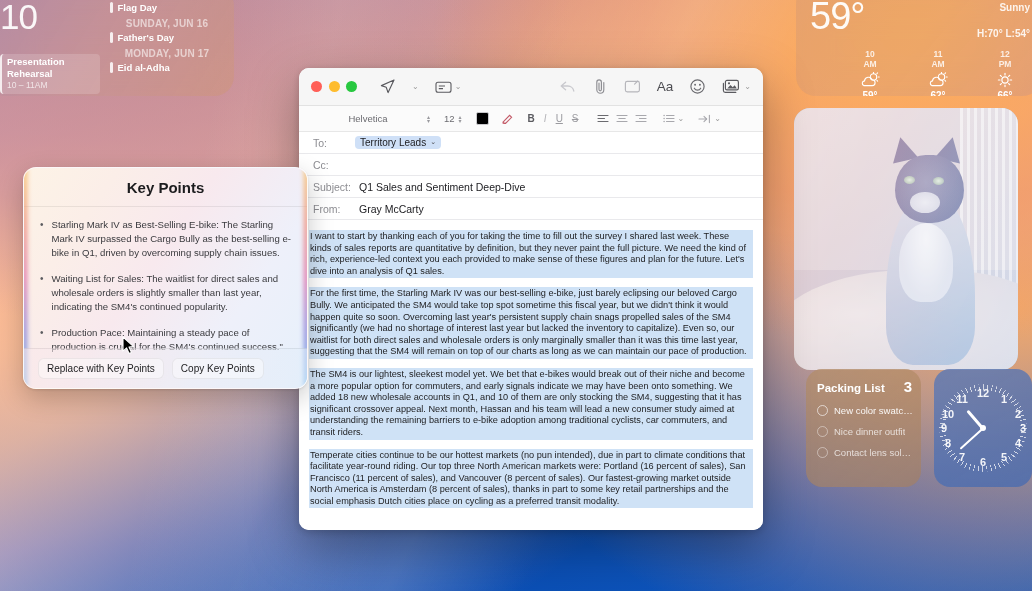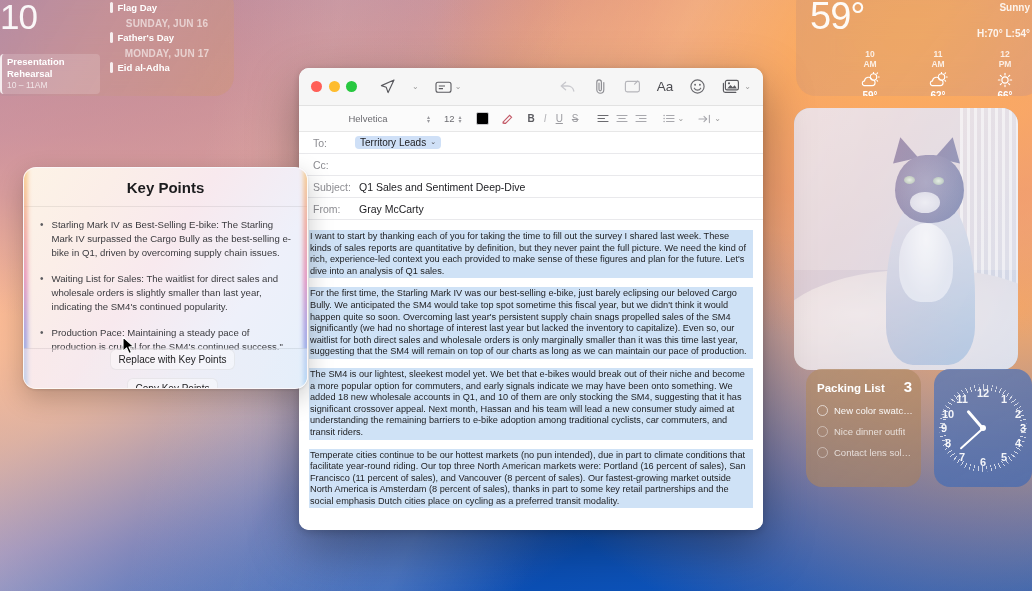--- a/index.html
+++ b/index.html
@@ -187,21 +187,20 @@
   .kp-divider { height:1px; background: rgba(0,0,0,0.07); margin: 0 0px; }
   .kp-body { padding: 11px 14px 0 14px; }
   .kp-bullet { display:flex; gap: 8px; margin-bottom: 12px; }
   .kp-dot { color: #5c5c60; font-size: 10px; line-height: 14px; flex:none; padding-left:2px; }
   .kp-text { font-size: 9.6px; line-height: 14px; color: #3a3a3e; }
   .kp-footer {
     position:absolute; left:0; right:0; bottom:0; height: 40px;
     border-top: 1px solid rgba(0,0,0,0.07);
     display:flex; align-items:center; gap: 8px; padding-left: 14px;
     background: linear-gradient(90deg, rgba(250,232,234,0.55), rgba(226,238,250,0.55));
-    flex-direction: column;
   }
   .kp-btn {
     font-size: 10px; color: #1c1c1e; font-weight: 400;
     background: rgba(255,255,255,0.42);
     border: 0.5px solid rgba(0,0,0,0.06);
     border-radius: 6px; padding: 4px 8px; cursor: pointer;
   }
   #kp-cursor { position:absolute; left: 122px; top: 336px; width: 14px; height: 19px; pointer-events:none; }
 
   

